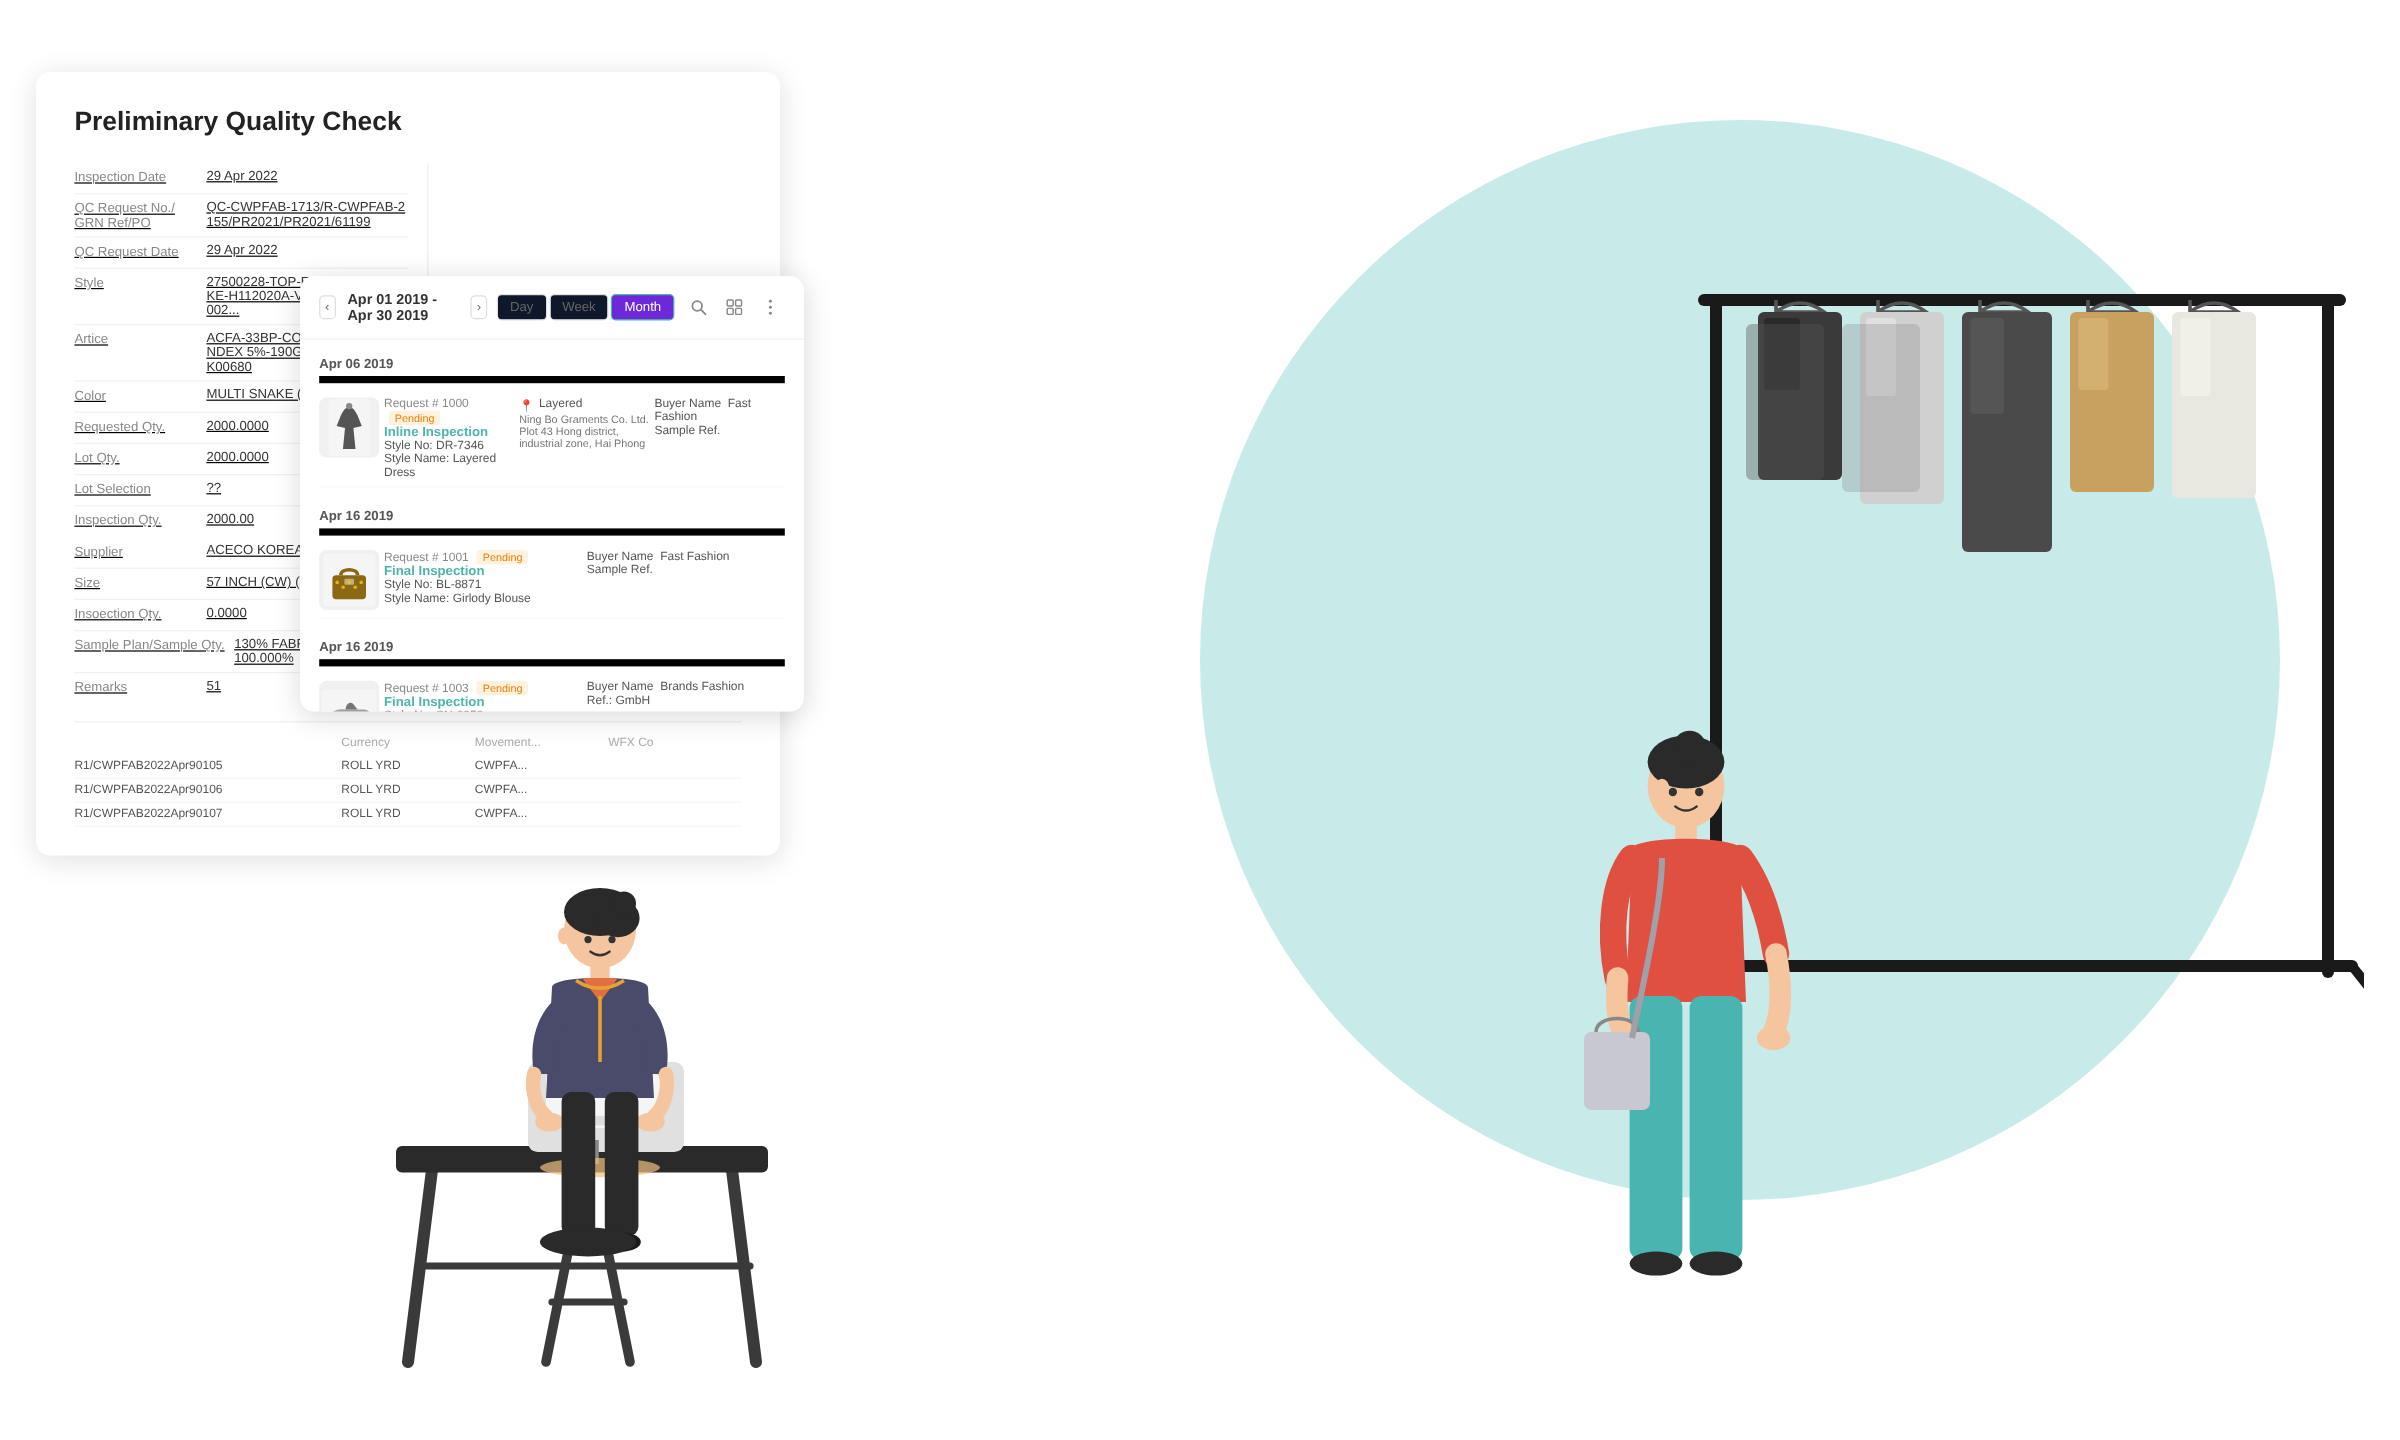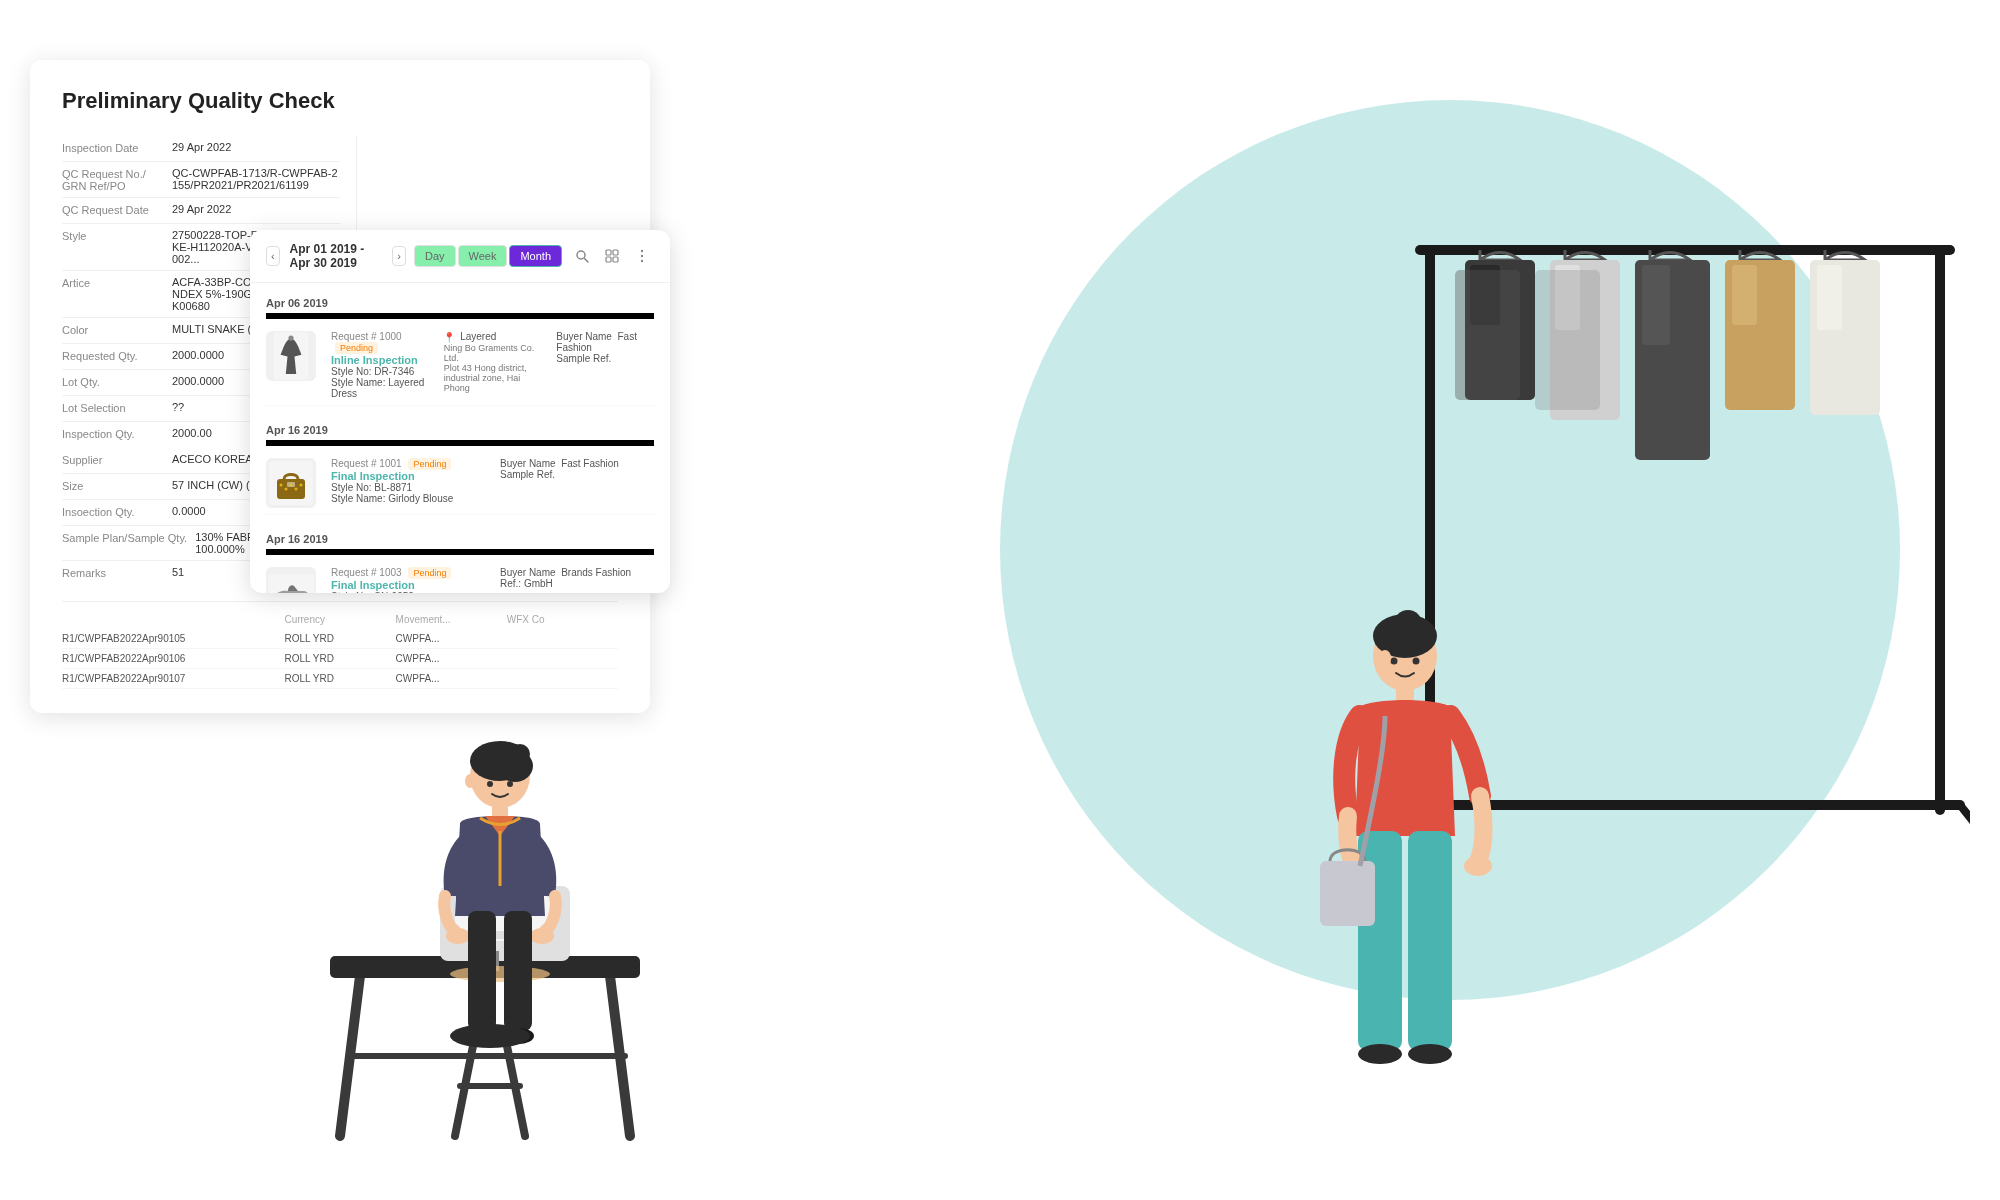--- a/index.html
+++ b/index.html
@@ -61,20 +61,21 @@
       display: flex;
       flex-direction: column;
     }
 
     .qc-field {
       display: flex;
       align-items: flex-start;
       padding: 5px 0;
       border-bottom: 1px solid #f0f0f0;
       min-height: 26px;
+      text-decoration: underline;
     }
 
     .qc-field:last-child { border-bottom: none; }
 
     .qc-label {
       font-size: 11px;
       color: #888;
       min-width: 110px;
       padding-right: 8px;
       padding-top: 1px;
@@ -174,21 +175,21 @@
     .cal-view-btns {
       display: flex;
       gap: 2px;
     }
 
     .cal-view-btn {
       padding: 4px 10px;
       font-size: 11px;
       border-radius: 4px;
       border: 1px solid #e0e0e0;
-      background: #86efac;
+      background: #0f172a;
       color: #666;
       cursor: pointer;
     }
 
     .cal-view-btn.active {
       background: #6d28d9;
       color: #fff;
       border-color: #4db6ac;
     }
 
@@ -226,21 +227,21 @@
       font-size: 11px;
       font-weight: 600;
       color: #555;
       padding: 6px 0 4px;
       border-bottom: 6px solid #000000;
       margin-bottom: 6px;
     }
 
     .cal-event {
       display: flex;
-      gap: 15px;
+      gap: 4px;
       padding: 6px 0;
       border-bottom: 1px solid #f9f9f9;
     }
 
     .cal-event-thumb {
       width: 50px;
       height: 50px;
       border-radius: 6px;
       background: #f0f0f0;
       flex-shrink: 0;

